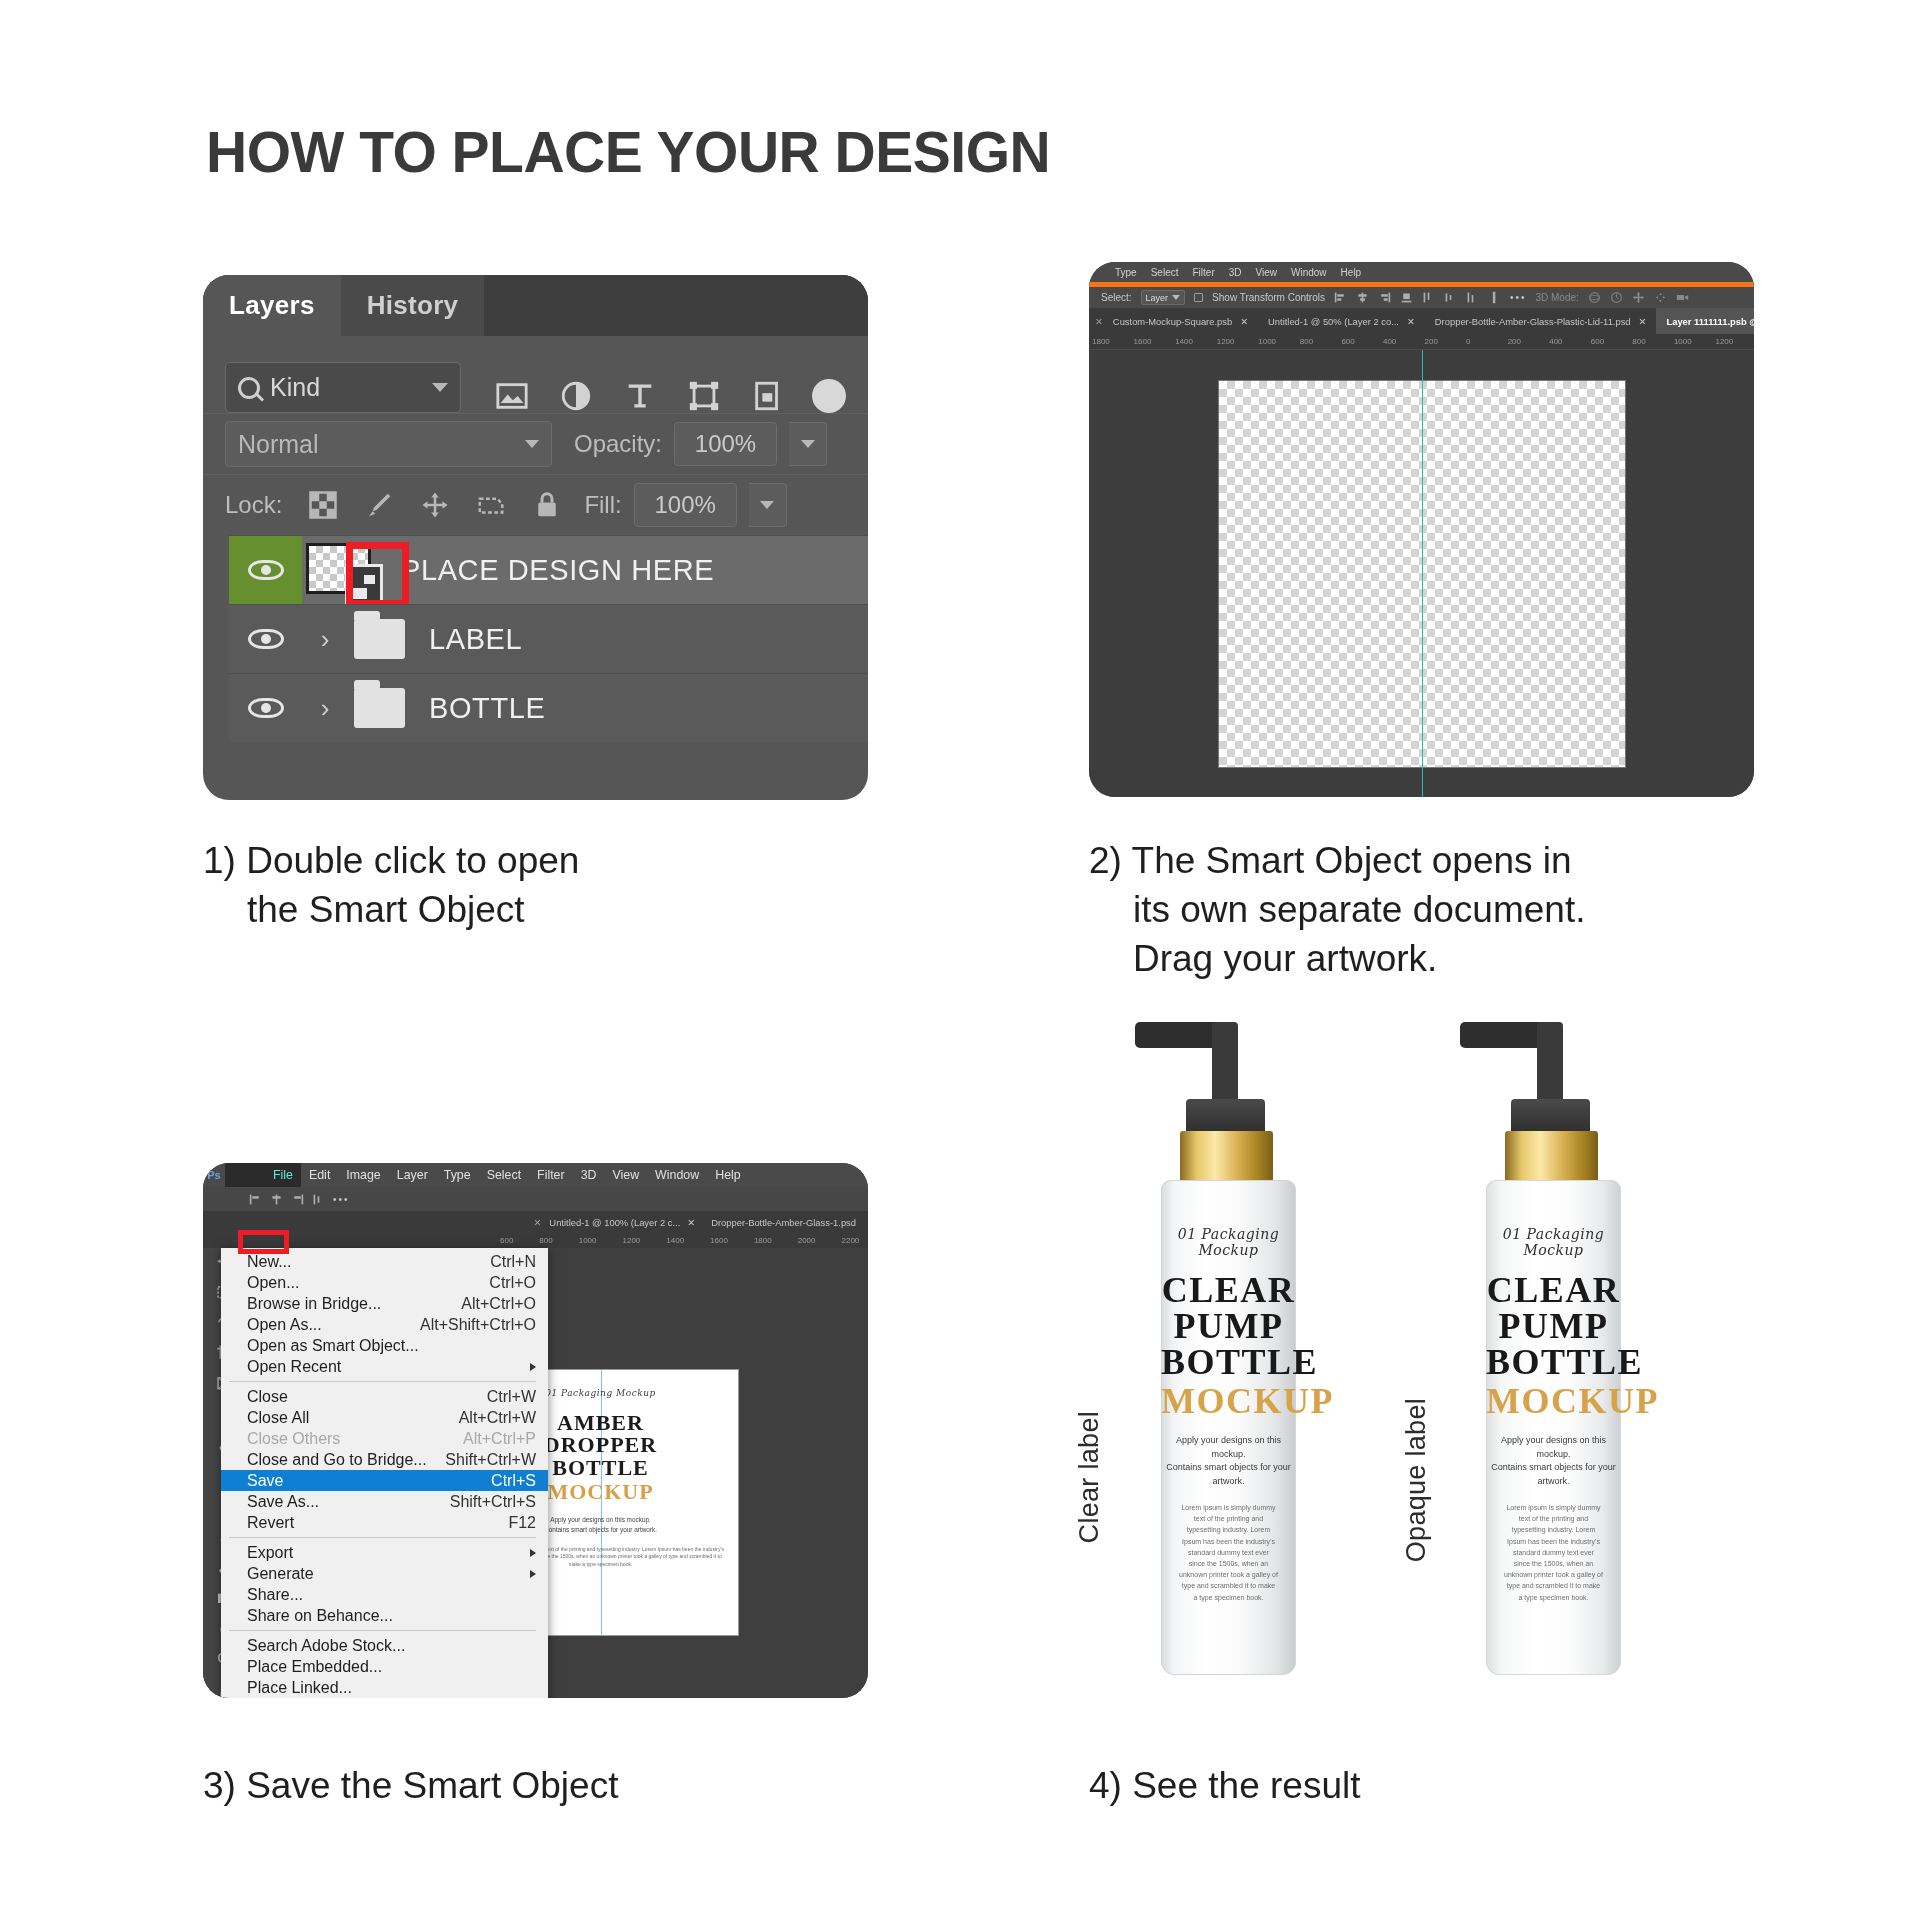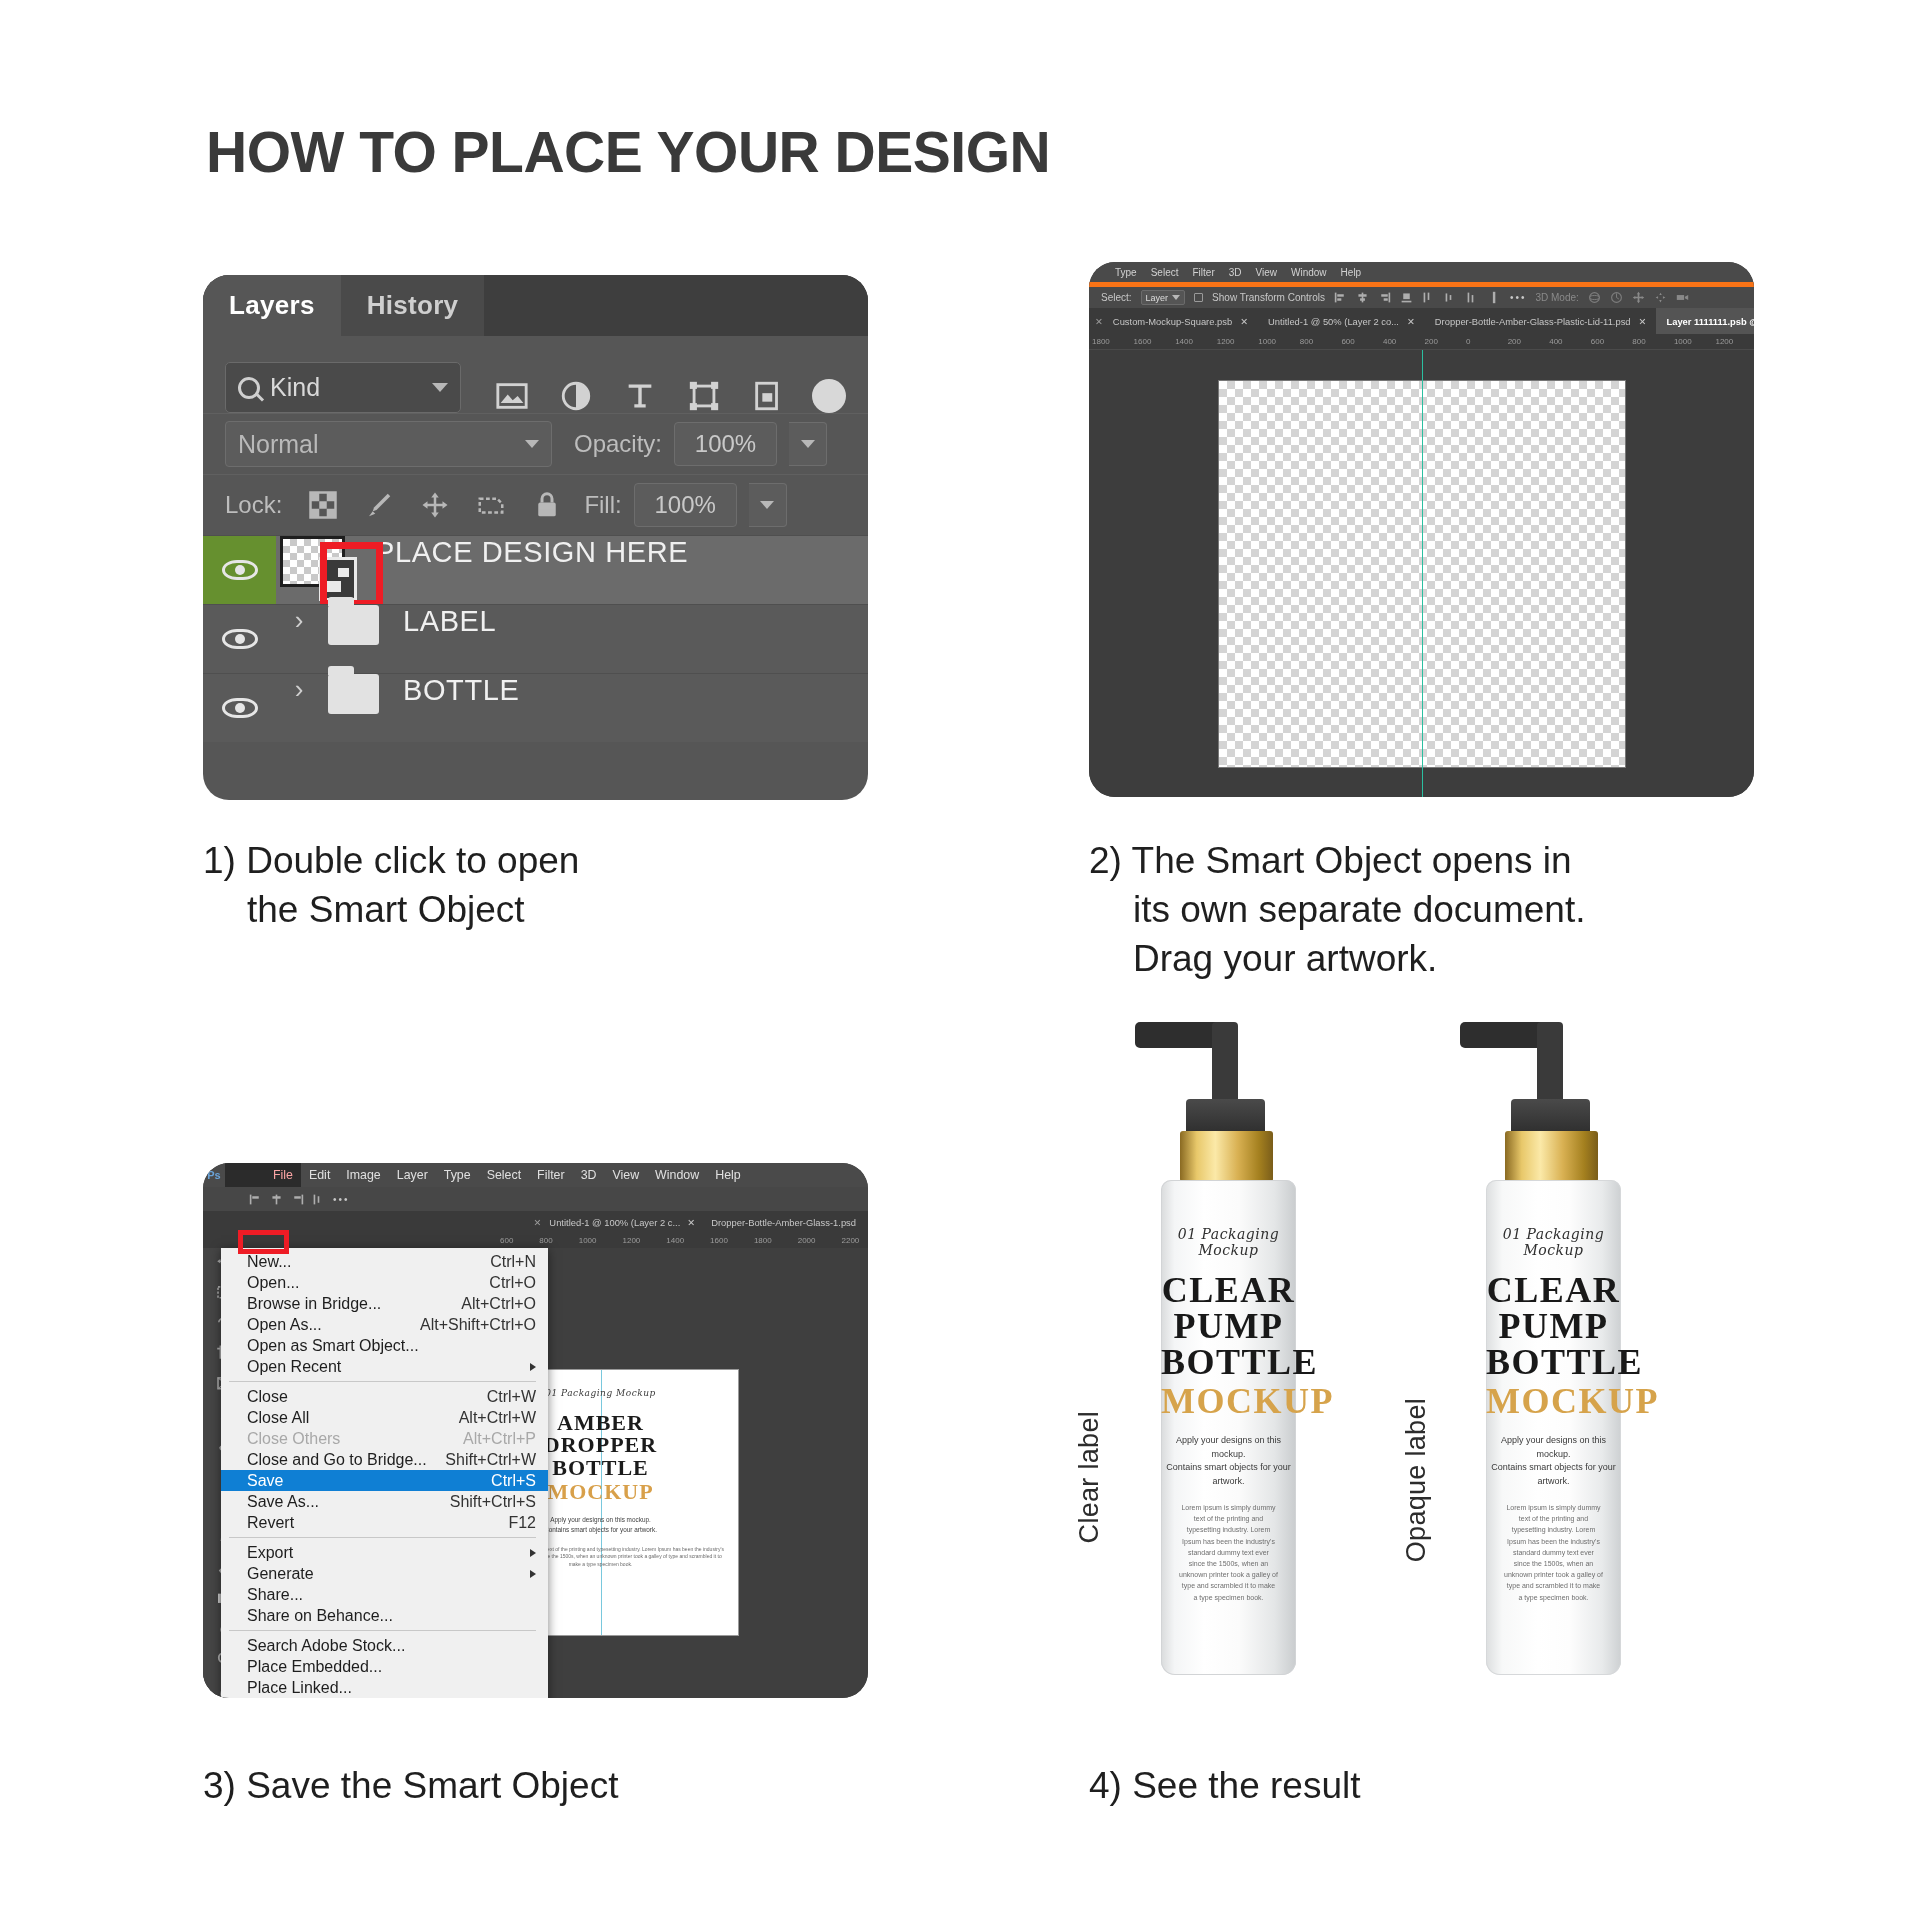--- a/index.html
+++ b/index.html
@@ -70,23 +70,24 @@
   .fieldlbl { color:#bdbdbd; font-size:24px; margin-left: 10px;}
   .numbox {
     width:103px;height:44px;background:#5c5c5c;border:1px solid #6d6d6d;border-radius:4px;
     display:flex;align-items:center;justify-content:center;color:#c9c9c9;font-size:24px;
   }
   .numbox + .chevbox{ width:38px;height:44px;border:1px solid #6d6d6d;border-left:none;border-radius:0 4px 4px 0;background:#5c5c5c;display:flex;align-items:center;justify-content:center;}
   .lock-icons { display:flex; align-items:center; gap:26px; margin-left:14px;}
   .li { width:30px;height:30px; opacity:.85;}
 
   .layer-row {
-    height: 69px; display:flex; align-items:flex-start;
+    height: 69px; display:flex; align-items:center;
     background:#5a5a5a; border-top:1px solid #4f4f4f;
     position: relative;
+    margin-left: 26px;
   }
   .layer-row.selected { background:#6b6b6b; }
   .eye-cell { width:73px; height:100%; display:flex; align-items:center; justify-content:center; }
   .eye-cell.on { background:#66902f; }
   .eye {
     width:36px;height:20px;border:3px solid #e6e6e6;border-radius:50% 50% 50% 50%/60% 60% 60% 60%;
     display:flex;align-items:center;justify-content:center;
   }
   .eye .pupil { width:10px;height:10px;border-radius:50%;background:#e6e6e6; }
   .arrow-cell { width:46px; color:#cfcfcf; font-size:26px; text-align:center; }
@@ -146,21 +147,21 @@
   .guide-v{ position:absolute; top:0; bottom:0; left:50%; width:1.5px; background:#2bbfa0; }
 
   
   #step3-panel {
     left: 203px; top: 1163px; width: 665px; height: 535px;
     background:#3f3f3f; border-radius:26px; overflow:hidden; position:absolute;
   }
   .ps3-menubar{ height:24px; background:#4a4a4a; display:flex; align-items:center; color:#e0e0e0; font-size:12.4px; }
   .ps3-menubar .psicon{ width:22px; text-align:center; color:#6aa3d8; font-weight:700; font-size:11px;}
   .ps3-menubar .mi{ padding:0 8px; height:100%; display:flex; align-items:center;}
-  .ps3-menubar .mi.file{ background:#2b2b2b; color:#fca5a5;padding-left:48px; }
+  .ps3-menubar .mi.file{ background:#2b2b2b; color:#5eead4;padding-left:48px; }
   .ps3-optbar{ height:24px; background:#474747; display:flex; align-items:center; gap:8px; padding-left:46px; }
   .ps3-tabbar{ height:22px; background:#3a3a3a; display:flex; align-items:center; justify-content:flex-end; font-size:9.4px; color:#c8c8c8; padding-right:4px;}
   .ps3-tabbar .t{ padding:0 8px; display:flex; align-items:center; gap:7px; white-space:nowrap;}
   .ps3-ruler{ height:15px; background:#3a3a3a; color:#9c9c9c; font-size:8px; display:flex; align-items:center; padding-left:297px; gap:26px;}
   .ps3-body{ position:relative; height:calc(100% - 84px); background:#3f3f3f; }
   .toolbar-left{
     position:absolute; left:0; top:0; width:44px; bottom:0; background:#454545;
     display:flex; flex-direction:column; align-items:center; padding-top:4px; gap:12px;
   }
   .tool{ width:20px;height:20px; opacity:.78; }

